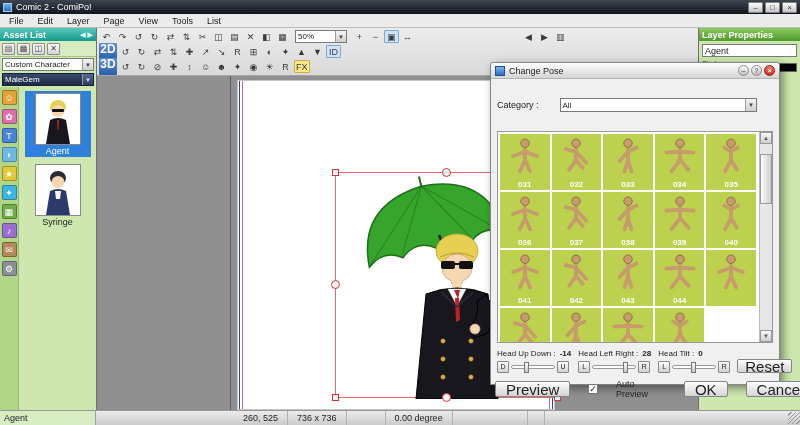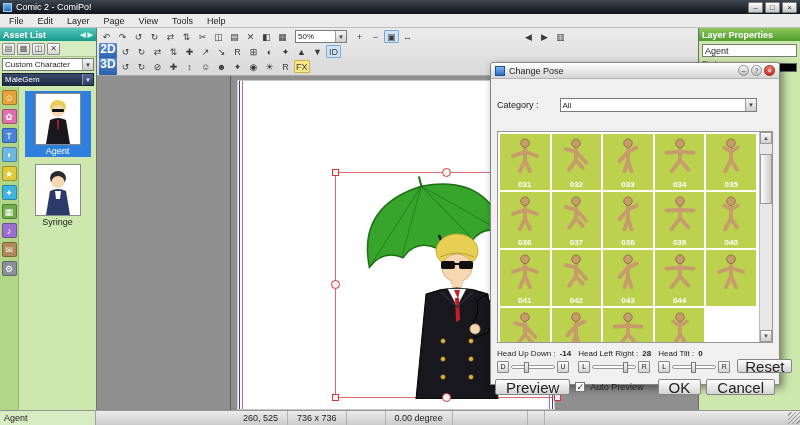--- a/index.html
+++ b/index.html
@@ -86,21 +86,21 @@
 .slider-zone{display:flex;align-items:flex-end;padding:5px 6px 2px;gap:7px;flex:0 0 32px}
 .slider-col{display:flex;flex-direction:column;gap:3px}
 .slider-head{display:flex;font-size:8px;gap:4px;white-space:nowrap}
 .slider-val{font-weight:bold}
 .slider-ctrl{display:flex;align-items:center;gap:2px}
 .sbtn{width:12px;height:12px;background:linear-gradient(#fff,#d2d2d2);border:1px solid #888;font-size:7px;line-height:10px;text-align:center;border-radius:1px}
 .strack{width:44px;height:4px;background:#fff;border:1px solid #999;position:relative;border-radius:2px}
 .sthumb{position:absolute;top:-4px;width:5px;height:11px;background:linear-gradient(#f8f8f8,#c8c8c8);border:1px solid #777}
 .btn{height:16px;padding:0 10px;background:linear-gradient(#fdfdfd,#d4d4d4);border:1px solid #858585;border-radius:2px;font-size:15px;display:inline-flex;align-items:center;justify-content:center;color:#222}
 .btn.sm{height:14px;padding:0 7px;margin-top:9px}
-.dlg-bottom{display:flex;align-items:center;gap:5px;padding:4px 4px;margin-top:auto}
+.dlg-bottom{display:flex;align-items:center;gap:18px;padding:4px 4px;margin-top:auto}
 .checkbox{width:10px;height:10px;background:#fff;border:1px solid #777;font-size:9px;line-height:8px;text-align:center;color:#222}
 .spacer{flex:1}
 </style>
 </head>
 <body>
 
 <div class="window">
 
   <div class="titlebar">
     <span class="app-icon"></span>
@@ -113,21 +113,21 @@
   </div>
 
   <div class="menubar">
     <span style="display:flex" id="menu-items">
         <div class="menu-item">File</div>
         <div class="menu-item">Edit</div>
         <div class="menu-item">Layer</div>
         <div class="menu-item">Page</div>
         <div class="menu-item">View</div>
         <div class="menu-item">Tools</div>
-        <div class="menu-item">Help</div>
+        <div class="menu-item">List</div>
       </span>
   </div>
 
   <div class="main">
 
     <div class="left-panel">
       <div class="panel-header">
         <span>Asset List</span>
         <span class="hdr-ctl">◀ ▶</span>
       </div>

